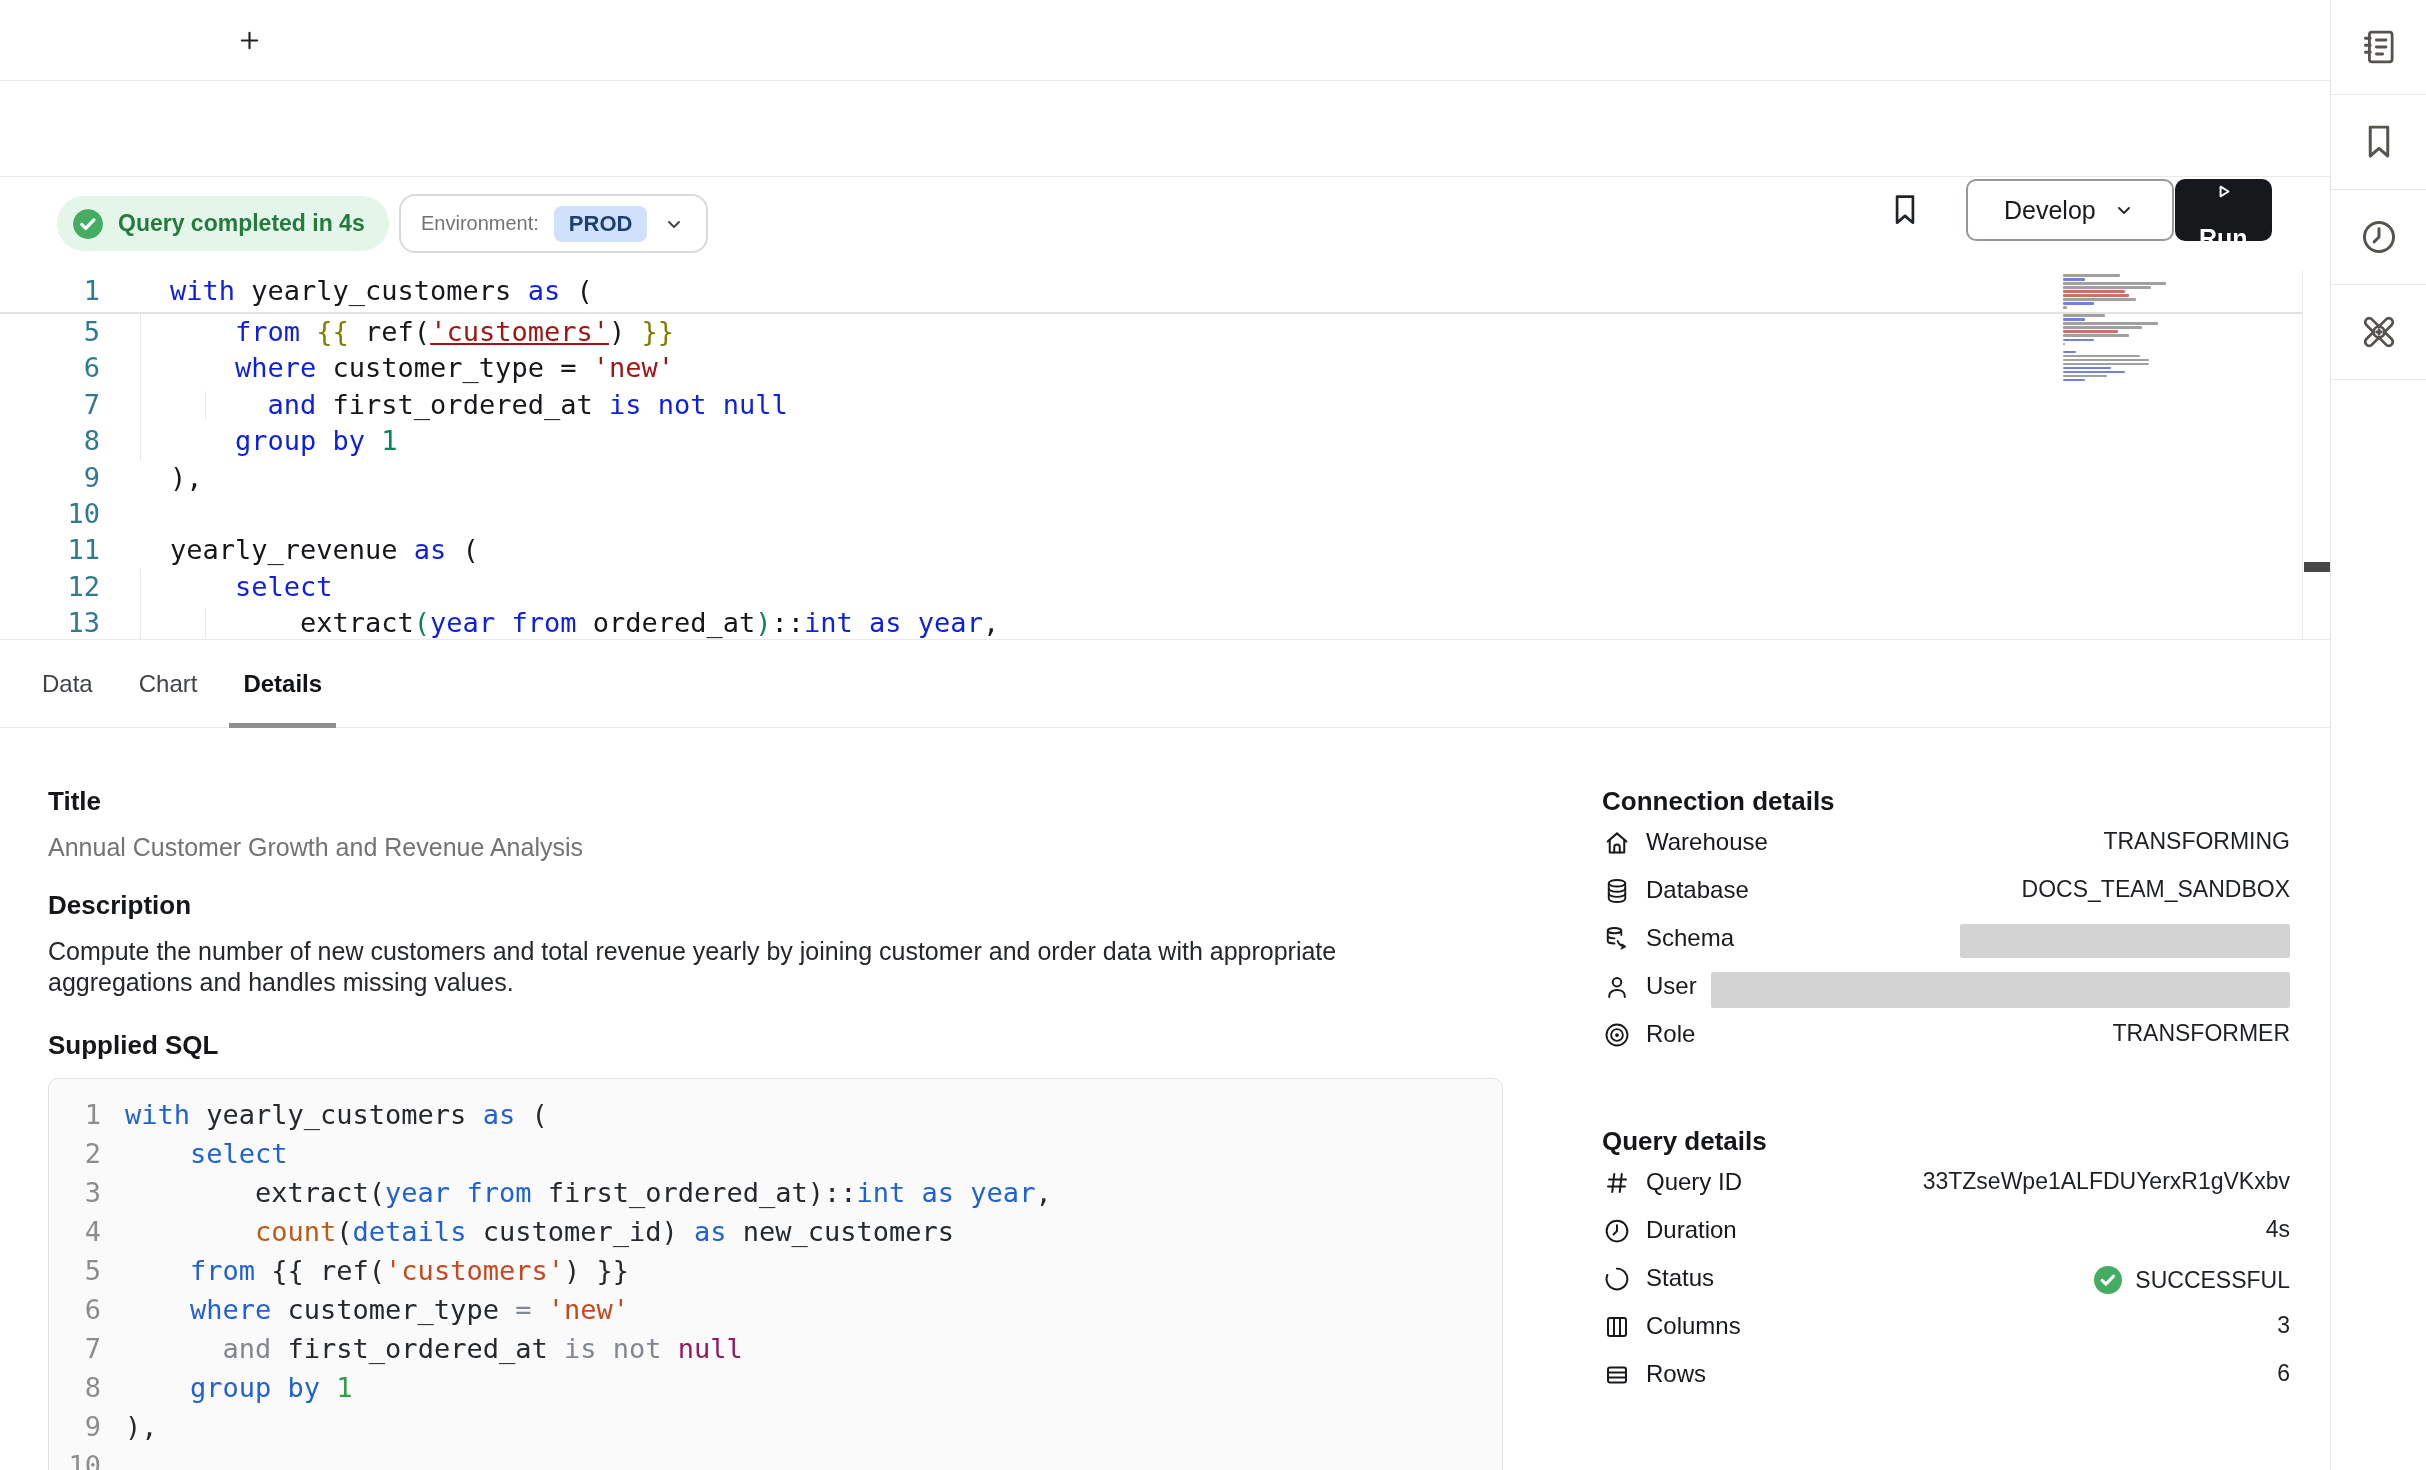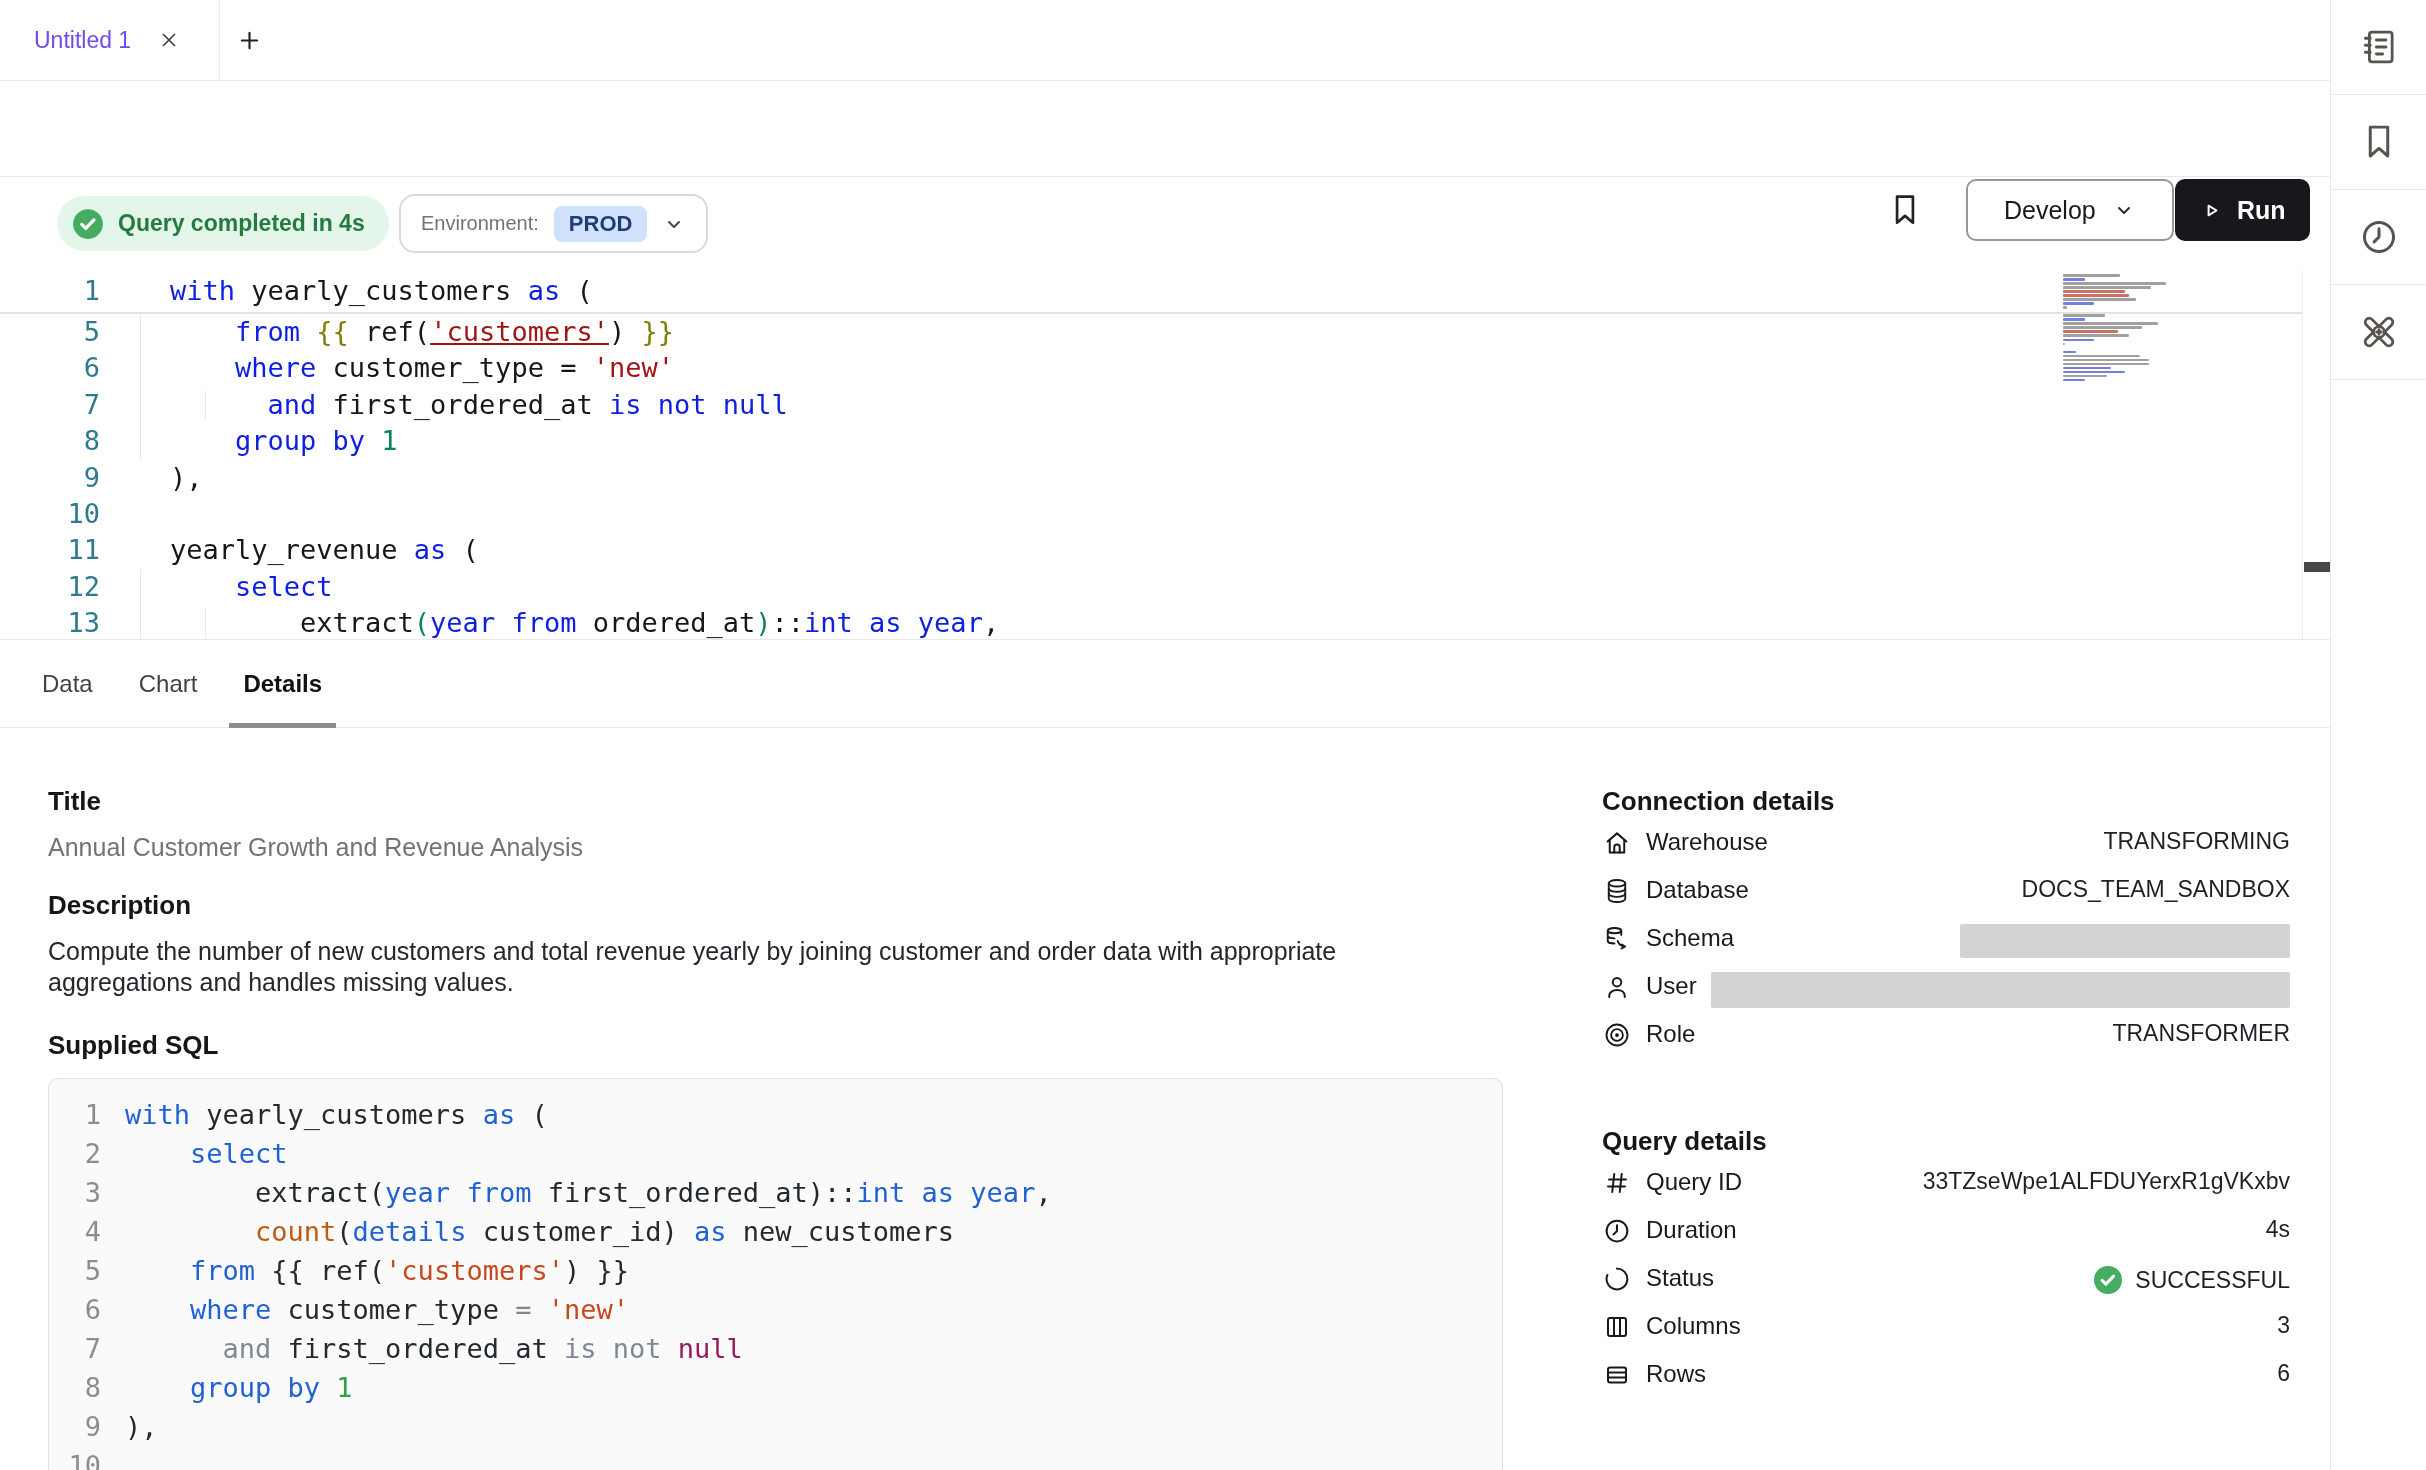--- a/index.html
+++ b/index.html
@@ -19,22 +19,22 @@
   .tab-close svg{width:24px;height:24px;}
   .newtab{position:absolute;left:236px;top:27px;width:27px;height:27px;color:#1f2226;cursor:pointer;}
   .newtab svg{width:27px;height:27px;}
   
   .toolbar{position:relative;height:95px;border-bottom:1px solid #e9e9e8;}
   .bk-btn{position:absolute;left:1886px;top:110px;width:38px;height:38px;color:#202328;cursor:pointer;}
   .bk-btn svg{width:38px;height:38px;}
   .develop-btn{position:absolute;left:1966px;top:98px;height:62px;border:2px solid #95989d;border-radius:10px;
       display:inline-flex;align-items:center;gap:16px;padding:0 36px;box-sizing:border-box;font-size:25px;color:#17191d;background:#fff;cursor:pointer;}
   .develop-btn svg{width:24px;height:24px;color:#2a2d31;}
-  .run-btn{position:absolute;left:2175px;top:98px;height:62px;border-radius:10px;display:inline-flex;align-items:center;gap:13px;
-      padding:0 24px;font-size:25px;font-weight:600;color:#fff;cursor:pointer;}
+  .run-btn{position:absolute;left:2175px;top:98px;height:62px;border-radius:10px;display:inline-flex;align-items:center;gap:20px;
+      padding:0 24px;font-size:25px;font-weight:600;color:#fff;cursor:pointer;flex-direction:column;}
   .run-btn svg{width:25px;height:25px;}
   
   .statusrow{position:relative;height:94px;}
   .status-pill{position:absolute;left:57px;top:19px;height:55px;border-radius:28px;display:inline-flex;align-items:center;
       gap:13px;padding:0 24px 0 14px;font-size:23px;font-weight:600;}
   .status-pill svg{width:34px;height:34px;}
   .env-select{position:absolute;left:399px;top:17px;height:59px;border:2px solid #dadad9;border-radius:16px;background:#fff;
       display:inline-flex;align-items:center;gap:15px;padding:0 20px;box-sizing:border-box;cursor:pointer;}
   .env-label{font-size:20px;color:#737373;}
   .env-chip{font-size:22px;font-weight:600;border-radius:8px;padding:5px 15px;}
@@ -93,28 +93,20 @@
   .pval svg{width:32px;height:32px;}
   .qd{margin-top:28px;}
 </style>
 </head>
 <body>
 
 <div class="app">
   <div class="main">
 
     <div class="tabbar">
-      <div class="tab">
-        <span class="tab-label" style="color: rgb(111, 76, 235);">Untitled 1</span>
-        <span class="tab-close">
-            <svg viewBox="0 0 24 24" fill="none" stroke="currentColor" stroke-width="1.7" stroke-linecap="round" stroke-linejoin="round">
-              <path d="M6.5 6.5l11 11M17.5 6.5l-11 11"></path>
-            </svg>
-          </span>
-      </div>
       <span class="newtab"><svg viewBox="0 0 24 24" fill="none" stroke="currentColor" stroke-width="1.9" stroke-linecap="round" stroke-linejoin="round">
             <path d="M12 5.2v13.6M5.2 12h13.6"></path>
           </svg></span>
     </div>
 
     <div class="toolbar">
       <span class="bk-btn"><svg viewBox="0 0 24 24" fill="none" stroke="currentColor" stroke-width="1.7" stroke-linecap="round" stroke-linejoin="round">
             <path d="M7 3.5h10V20l-5-4.3L7 20z"></path>
           </svg></span>
       <button class="develop-btn">

